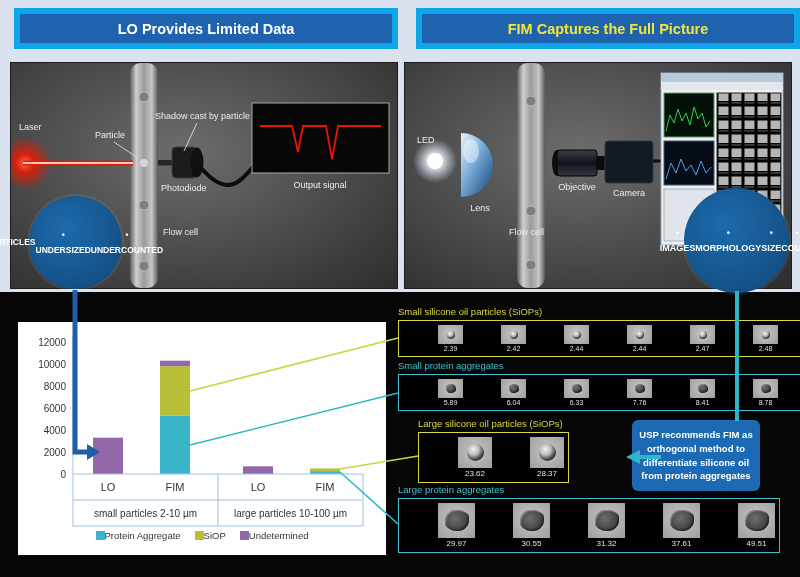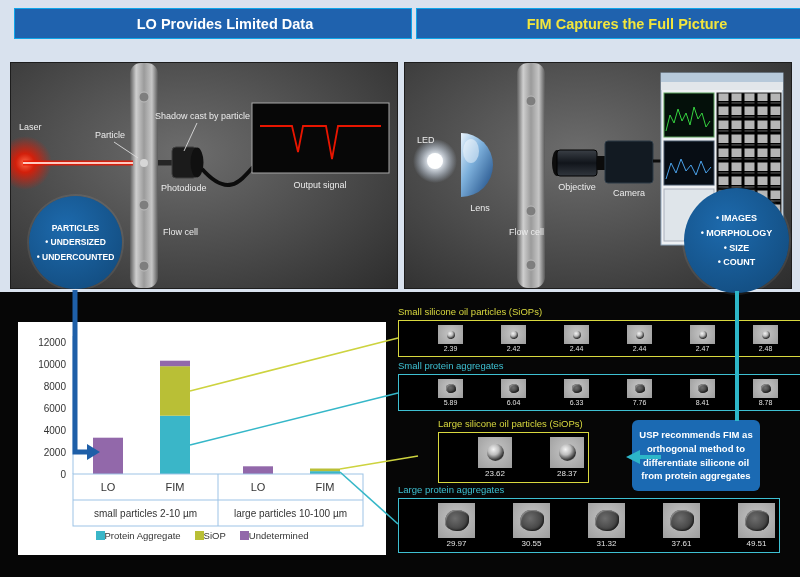--- a/index.html
+++ b/index.html
@@ -1,35 +1,35 @@
 <!DOCTYPE html>
 <html><head>
 <meta charset="utf-8">
 <style>
   html,body{margin:0;padding:0;background:#222;}
   body{font-family:"Liberation Sans",sans-serif;}
   #stage{position:relative;width:800px;height:577px;background:#d9e2ee;overflow:hidden;}
   
   #bottom-band{position:absolute;left:0;top:292px;width:800px;height:285px;background:#060606;z-index:1;}
   
-  .hdr{position:absolute;top:8px;height:29px;width:372px;background:#1f62ae;border:1px solid #0ea5e9;
-       display:flex;align-items:center;justify-content:center;font-size:14.5px;font-weight:bold;z-index:5;padding-left:24px;}
+  .hdr{position:absolute;top:8px;height:29px;width:372px;background:#1f62ae;border:6px solid #0ea5e9;
+       display:flex;align-items:center;justify-content:center;font-size:14.5px;font-weight:bold;z-index:5;}
   #hdr-left{left:14px;color:#ffffff;}
   #hdr-right{left:416px;color:#f2e53c;}
   
   .photo-panel{position:absolute;top:62px;width:386px;height:225px;z-index:5;
        background:radial-gradient(ellipse at 45% 40%, #6d6d6d 0%, #4a4a4a 55%, #2d2d2d 100%);
        border:1px solid #1d1d1d;}
   #panel-lo{left:10px;}
   #panel-fim{left:404px;}
   .scene{position:absolute;left:0;top:0;width:100%;height:100%;}
   .slabel{font-size:9px;fill:#ececec;font-family:"Liberation Sans",sans-serif;}
   
   .badge{position:absolute;border-radius:50%;background:radial-gradient(circle at 40% 35%, #1d6aad, #134e82 80%);
-       color:#fff;display:flex;flex-direction:column;align-items:center;justify-content:center;
+       color:#fff;display:flex;flex-direction:row;align-items:center;justify-content:center;
        text-align:center;font-weight:bold;z-index:15;box-shadow:0 0 0 2px rgba(255,255,255,0.08);}
   #badge-left{left:29px;top:196px;width:93px;height:93px;font-size:8.5px;line-height:1.7;}
   #badge-right{left:684px;top:188px;width:105px;height:105px;font-size:9px;line-height:1.65;}
   
   #chart-panel{position:absolute;left:18px;top:322px;width:368px;height:233px;background:#ffffff;z-index:5;}
   #chart-svg{position:absolute;left:0;top:0;width:368px;height:233px;}
   #chart-svg text{font-family:"Liberation Sans",sans-serif;fill:#333;}
   #chart-svg .tick{font-size:10px;}
   #chart-svg .cat{font-size:11px;}
   #chart-svg .grp{font-size:10px;}
@@ -43,21 +43,21 @@
   .strip-box{display:inline-flex;gap:3px;padding:4px;background:#000;border:1px solid;}
   .kind-siop .strip-title{color:#d9d93f;}
   .kind-siop .strip-box{border-color:#d9d93f;}
   .kind-protein .strip-title{color:#3ec0d2;}
   .kind-protein .strip-box{border-color:#3ec0d2;}
   .cell{display:flex;flex-direction:column;align-items:center;padding-left:35px;}
   .thumb{background:radial-gradient(circle at 50% 45%, #c6c6c6, #9e9e9e);display:flex;align-items:center;justify-content:center;}
   .pnum{font-size:7px;color:#e2e2e2;margin-top:1px;}
   #strip0{left:398px;top:306px;}
   #strip1{left:398px;top:360px;}
-  #strip2{left:438px;top:418px;}
+  #strip2{left:418px;top:418px;}
   #strip3{left:398px;top:484px;}
   #strip0 .thumb,#strip1 .thumb{width:25px;height:19px;}
   #strip2 .thumb{width:34px;height:31px;}
   #strip3 .thumb{width:37px;height:35px;}
   #strip2 .pnum,#strip3 .pnum{font-size:8px;}
   .kind-siop .pshape{border-radius:50%;background:radial-gradient(circle at 38% 32%, #f4f4f4 0%, #bdbdbd 35%, #2f2f2f 70%, #8a8a8a 85%);}
   #strip0 .pshape{width:8px;height:8px;}
   #strip2 .pshape{width:17px;height:17px;}
   .kind-protein .pshape{background:radial-gradient(circle at 42% 40%, #6d6d6d, #3c3c3c 75%);
        box-shadow:inset 1px 1px 1px #8a8a8a, inset -1px -1px 2px #1c1c1c;}

